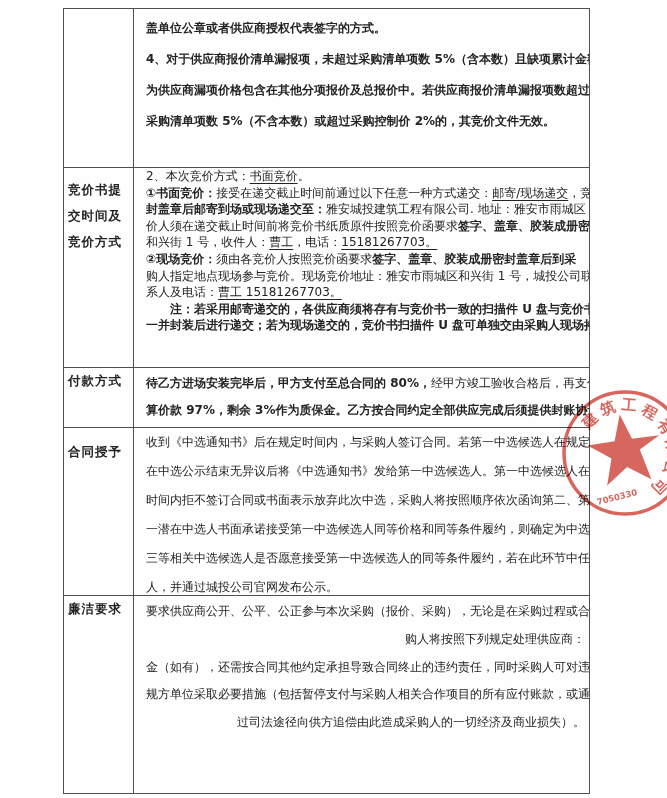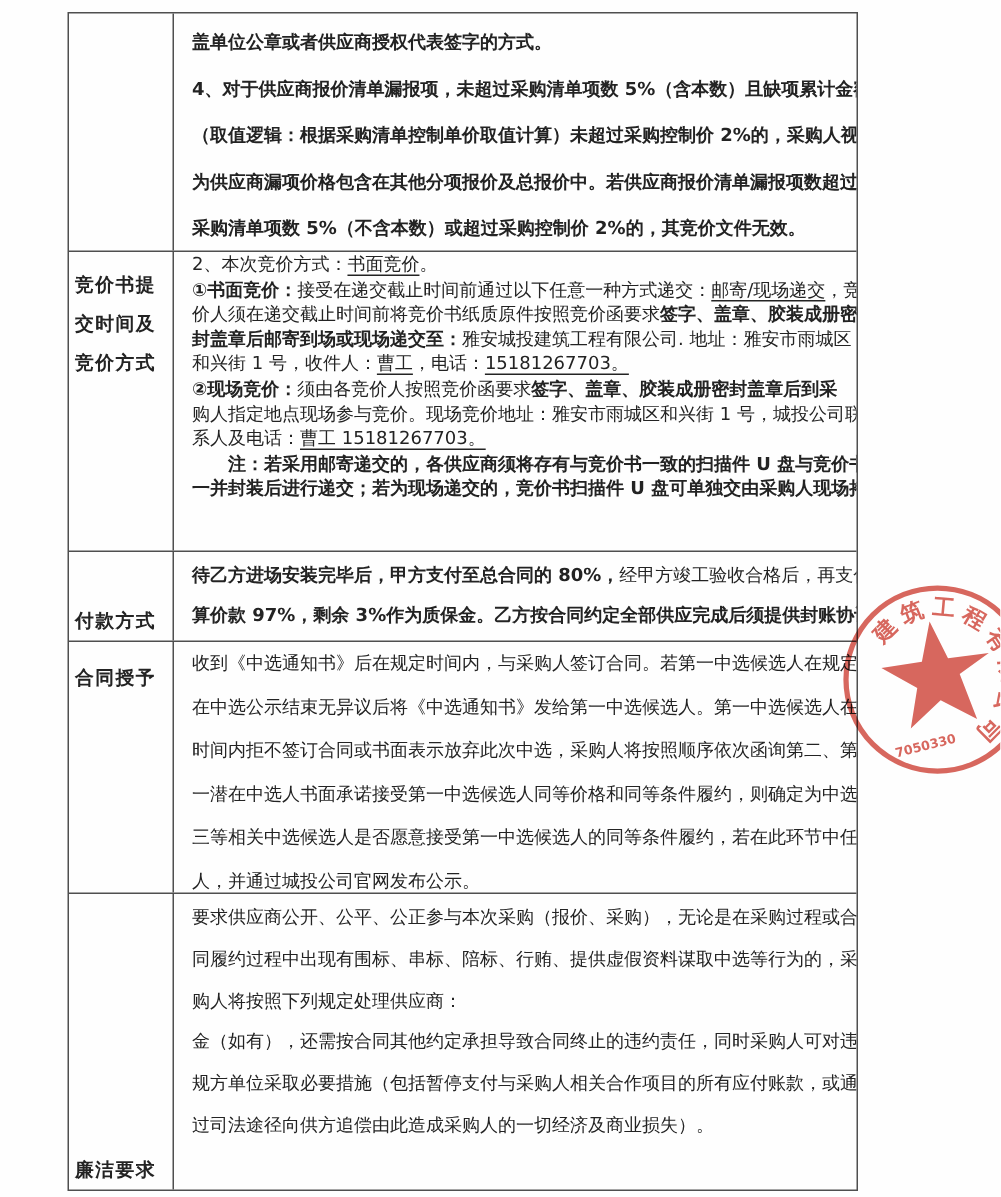--- a/index.html
+++ b/index.html
@@ -9,36 +9,36 @@
     font-family:"DejaVu Sans","Liberation Sans",sans-serif;
     color:#232323;
     position:relative;
     overflow:hidden;
   }
   .page{
     position:absolute;left:0;top:0;width:667px;height:798px;
     background:#fefefe;overflow:hidden;
   }
   .doc-table{
-    position:absolute;left:45px;top:8px;width:527px;
+    position:absolute;left:63px;top:8px;width:527px;
     border:1px solid #4f4f4f;
     box-sizing:border-box;
     background:transparent;
   }
   .trow{display:flex;box-sizing:border-box;border-bottom:1px solid #4f4f4f;}
   .trow:last-child{border-bottom:none;}
   .lbl{
     width:70px;flex:0 0 70px;box-sizing:border-box;
     border-right:1px solid #4f4f4f;
     font-weight:bold;font-size:12.5px;line-height:26px;
     padding:0 3px 0 4px;letter-spacing:1px;
     display:flex;flex-direction:column;
   }
   .lbl.top{justify-content:flex-start;font-family:Liberation Mono, monospace;}
-  .lbl.center{justify-content:flex-end;}
+  .lbl.center{justify-content:flex-start;}
   .cnt{
     flex:1;box-sizing:border-box;
     padding-left:12px;padding-right:4px;
     overflow:hidden;
   }
   .line{white-space:nowrap;font-size:12px;}
   .seg.b{font-weight:bold;}
   .seg.u{text-decoration:underline;text-underline-offset:3px;}
   
   .r1{height:159px;}
@@ -49,21 +49,21 @@
   .r2 .line{line-height:16.6px;height:16.6px;}
   .r2 .lbl{padding-top:10px;}
   .r3{height:60px;}
   .r3 .cnt{padding-top:2px;}
   .r3 .line{line-height:27px;height:27px;}
   .r4{height:168px;}
   .r4 .cnt{padding-top:0px;}
   .r4 .line{line-height:29px;height:29px;}
   .r4 .lbl{padding-top:12px;}
   .r5{height:197px;}
-  .r5 .cnt{padding-top:2px;}
+  .r5 .cnt{padding-top:2px;text-align:right;}
   .r5 .line{line-height:27.8px;height:27.8px;}
   
   .seal{
     position:absolute;left:558px;top:383px;width:140px;height:145px;
     color:var(--seal-red,#d0453a);
     opacity:.82;
     mix-blend-mode:multiply;
     pointer-events:none;
   }
 </style>
@@ -73,34 +73,33 @@
 <div class="page">
 
   <div class="doc-table">
       <div class="trow r1">
         <div class="lbl top">
           <span></span>
         </div>
         <div class="cnt">
           <div class="line"><span class="seg b">盖单位公章或者供应商授权代表签字的方式。</span></div>
           <div class="line"><span class="seg b">4、对于供应商报价清单漏报项，未超过采购清单项数 5%（含本数）且缺项累计金额</span></div>
-          <div class="line"><span class="seg b">（取值逻辑：根据采购清单控制单价取值计算）未超过采购控制价 2%的，采购人视</span></div>
           <div class="line"><span class="seg b">为供应商漏项价格包含在其他分项报价及总报价中。若供应商报价清单漏报项数超过</span></div>
           <div class="line"><span class="seg b">采购清单项数 5%（不含本数）或超过采购控制价 2%的，其竞价文件无效。</span></div>
         </div>
       </div>
       <div class="trow r2">
         <div class="lbl top">
           <span>竞价书提交时间及竞价方式</span>
         </div>
         <div class="cnt">
           <div class="line"><span class="seg">2、本次竞价方式：</span><span class="seg u">书面竞价</span><span class="seg">。</span></div>
           <div class="line"><span class="seg b">①书面竞价：</span><span class="seg">接受在递交截止时间前通过以下任意一种方式递交：</span><span class="seg u">邮寄/现场递交</span><span class="seg">，竞</span></div>
+          <div class="line"><span class="seg b">封盖章后邮寄到场或现场递交至：</span><span class="seg">雅安城投建筑工程有限公司. 地址：雅安市雨城区</span></div>
           <div class="line"><span class="seg">价人须在递交截止时间前将竞价书纸质原件按照竞价函要求</span><span class="seg b">签字、盖章、胶装成册密</span></div>
-          <div class="line"><span class="seg b">封盖章后邮寄到场或现场递交至：</span><span class="seg">雅安城投建筑工程有限公司. 地址：雅安市雨城区</span></div>
           <div class="line"><span class="seg">和兴街 1 号，收件人：</span><span class="seg u">曹工</span><span class="seg">，电话：</span><span class="seg u">15181267703。</span></div>
           <div class="line"><span class="seg b">②现场竞价：</span><span class="seg">须由各竞价人按照竞价函要求</span><span class="seg b">签字、盖章、胶装成册密封盖章后到采</span></div>
           <div class="line"><span class="seg">购人指定地点现场参与竞价。现场竞价地址：雅安市雨城区和兴街 1 号，城投公司联</span></div>
           <div class="line"><span class="seg">系人及电话：</span><span class="seg u">曹工 15181267703。</span></div>
           <div class="line"><span class="seg b">　　注：若采用邮寄递交的，各供应商须将存有与竞价书一致的扫描件 U 盘与竞价书</span></div>
           <div class="line"><span class="seg b">一并封装后进行递交；若为现场递交的，竞价书扫描件 U 盘可单独交由采购人现场拷</span></div>
         </div>
       </div>
       <div class="trow r3">
         <div class="lbl center">
@@ -123,21 +122,20 @@
           <div class="line"><span class="seg">三等相关中选候选人是否愿意接受第一中选候选人的同等条件履约，若在此环节中任</span></div>
           <div class="line"><span class="seg">人，并通过城投公司官网发布公示。</span></div>
         </div>
       </div>
       <div class="trow r5">
         <div class="lbl center">
           <span>廉洁要求</span>
         </div>
         <div class="cnt">
           <div class="line"><span class="seg">要求供应商公开、公平、公正参与本次采购（报价、采购），无论是在采购过程或合</span></div>
-          <div class="line"><span class="seg">同履约过程中出现有围标、串标、陪标、行贿、提供虚假资料谋取中选等行为的，采</span></div>
           <div class="line"><span class="seg">购人将按照下列规定处理供应商：</span></div>
           <div class="line"><span class="seg">金（如有），还需按合同其他约定承担导致合同终止的违约责任，同时采购人可对违</span></div>
           <div class="line"><span class="seg">规方单位采取必要措施（包括暂停支付与采购人相关合作项目的所有应付账款，或通</span></div>
           <div class="line"><span class="seg">过司法途径向供方追偿由此造成采购人的一切经济及商业损失）。</span></div>
         </div>
       </div>
     </div>
 
   <svg class="seal" viewBox="0 0 140 145" width="140" height="145">
     <circle cx="67" cy="70" r="61" fill="none" stroke="currentColor" stroke-width="3.5"></circle>

